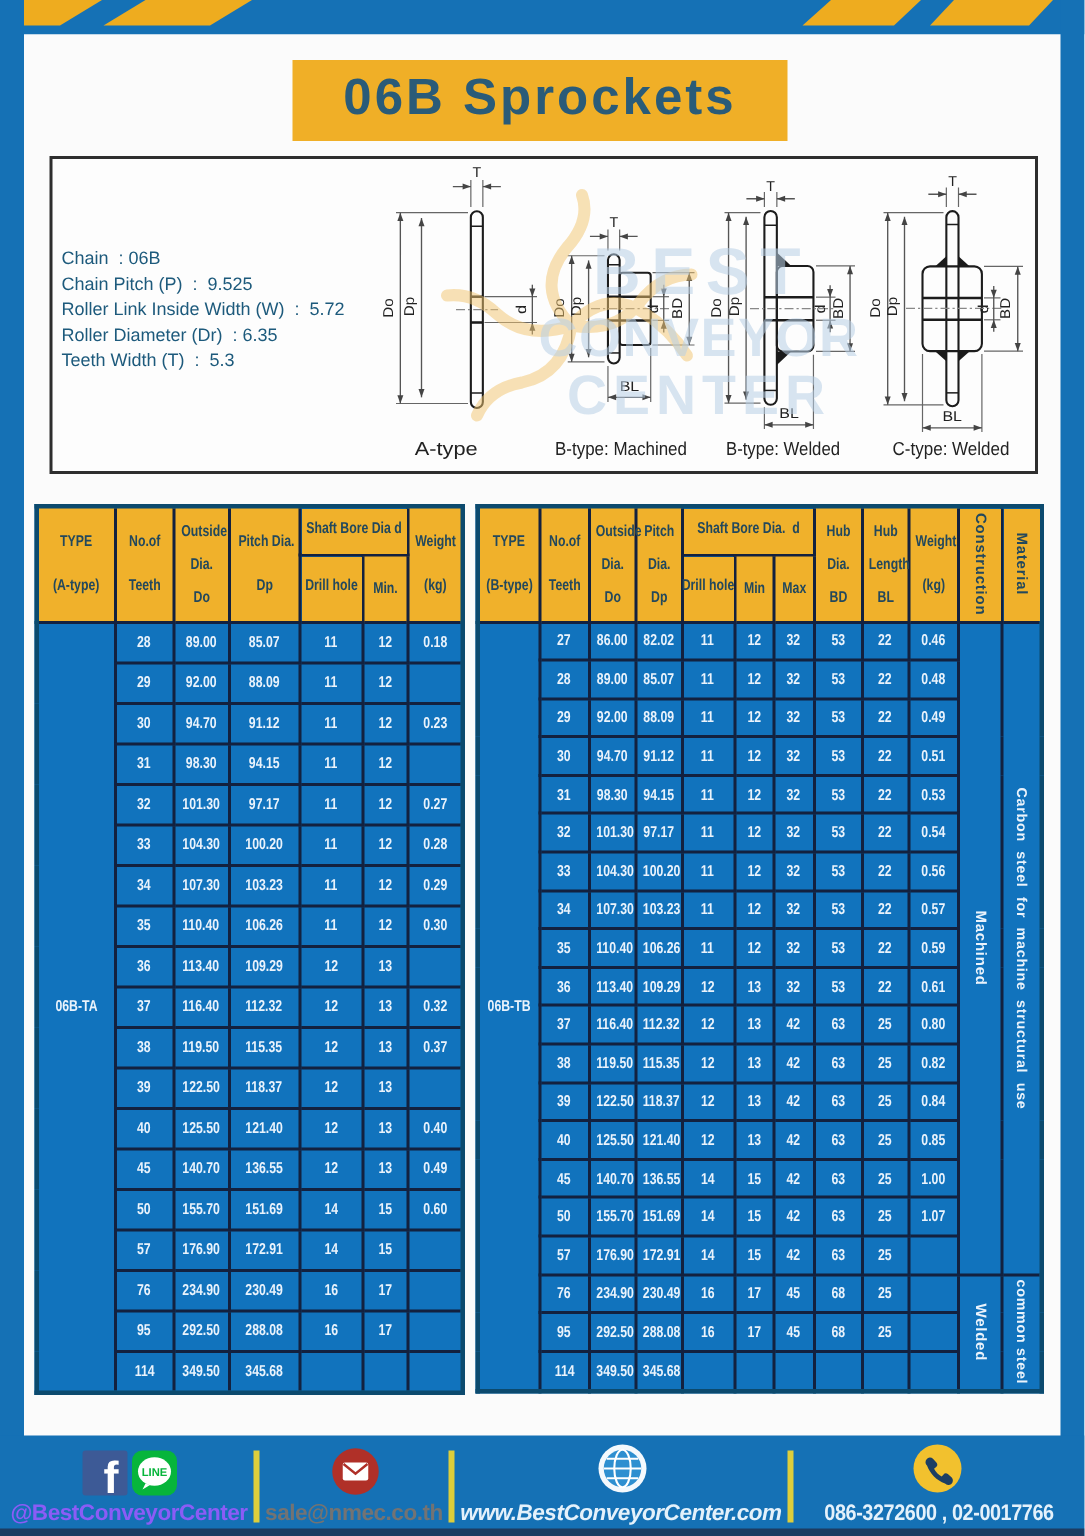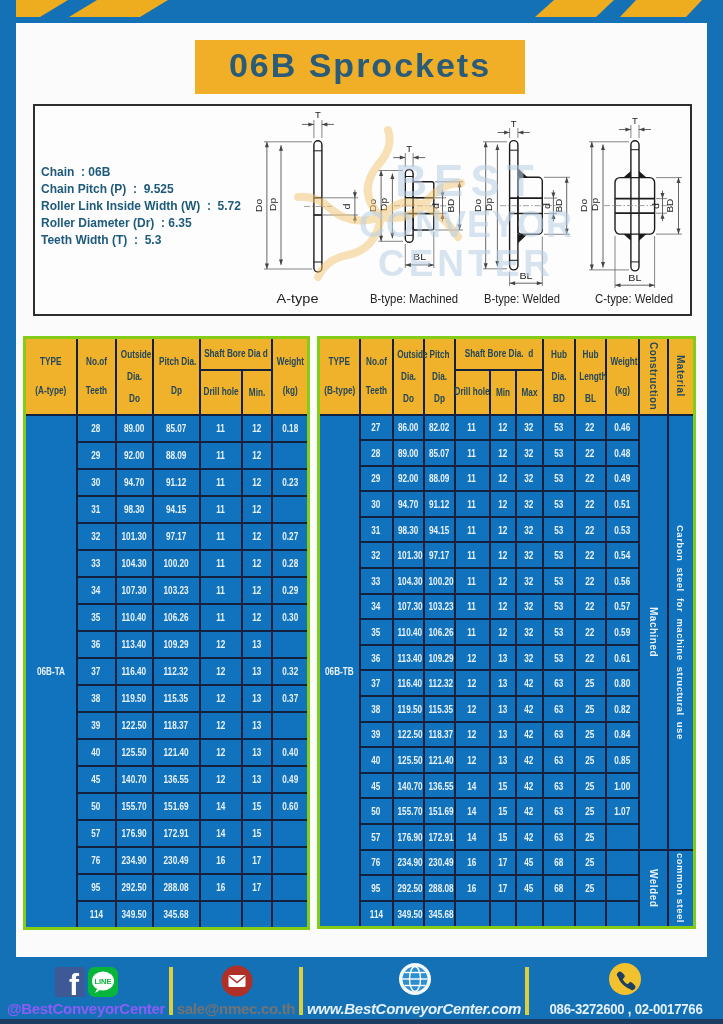--- a/index.html
+++ b/index.html
@@ -1,19 +1,19 @@
 <!DOCTYPE html>
 <html><head>
 <meta charset="utf-8">
 <style>
   html,body{margin:0;padding:0;}
   body{width:723px;height:1024px;position:relative;background:#fbfbfb;
        font-family:"Liberation Sans",sans-serif;overflow:hidden;}
   .abs{position:absolute;}
-  table.dt{border-collapse:collapse;table-layout:fixed;background:#1173bd;border:3px solid #84cc16;}
+  table.dt{border-collapse:collapse;table-layout:fixed;background:#1173bd;border:3px solid #0c4a6e;}
   table.dt th,table.dt td{border:2px solid #13213f;padding:0;text-align:center;vertical-align:middle;}
   table.dt th{background:#f0b12b;color:#23485c;font-size:10.5px;font-weight:bold;line-height:13px;}
   table.dt td{color:#eaf3fc;font-size:10.5px;font-weight:bold;}
   .g{display:inline-block;transform:scaleX(0.78);white-space:nowrap;}
   div.g{transform-origin:50% 50%;width:100%;}
   .h2{line-height:29px;}
   .h3{line-height:22px;}
   .vc{position:relative;}
   th.rel{position:relative;}
   .gw{position:absolute;left:50%;top:48%;transform:translate(-50%,-50%) scaleX(0.78);white-space:nowrap;}
@@ -39,21 +39,21 @@
 
 <div class="abs" style="left:707px;top:0;width:16px;height:1024px;background:#1571b5"></div>
 
 <div class="abs" style="left:195px;top:40px;width:330px;height:54px;background:#f0af27;
      display:flex;align-items:center;justify-content:center;">
   <span style="font-size:34px;font-weight:bold;color:#2a5b78;letter-spacing:2px;position:relative;top:-2px;">06B Sprockets</span>
 </div>
 
 <div class="abs" style="left:33px;top:104px;width:655px;height:208px;border:2px solid #2e2e2e;background:#fdfdfd;"></div>
 
-<div class="abs" style="left:41px;top:164px;font-size:12px;font-weight:bold;color:#1d5a7c;line-height:17px;white-space:nowrap;">
+<div class="abs" style="left:41px;top:164px;font-size:12px;font-weight:normal;color:#1d5a7c;line-height:17px;white-space:nowrap;">
   Chain&nbsp; : 06B<br>
   Chain Pitch (P)&nbsp; :&nbsp; 9.525<br>
   Roller Link Inside Width (W)&nbsp; :&nbsp; 5.72<br>
   Roller Diameter (Dr)&nbsp; : 6.35<br>
   Teeth Width (T)&nbsp; :&nbsp; 5.3
 </div>
 
 <svg id="draw" class="abs" style="left:35px;top:106px" width="651" height="204" viewBox="35 106 651 204">
   <style>
     .pro{fill:none;stroke:#1c1c1c;stroke-width:1.4;}

